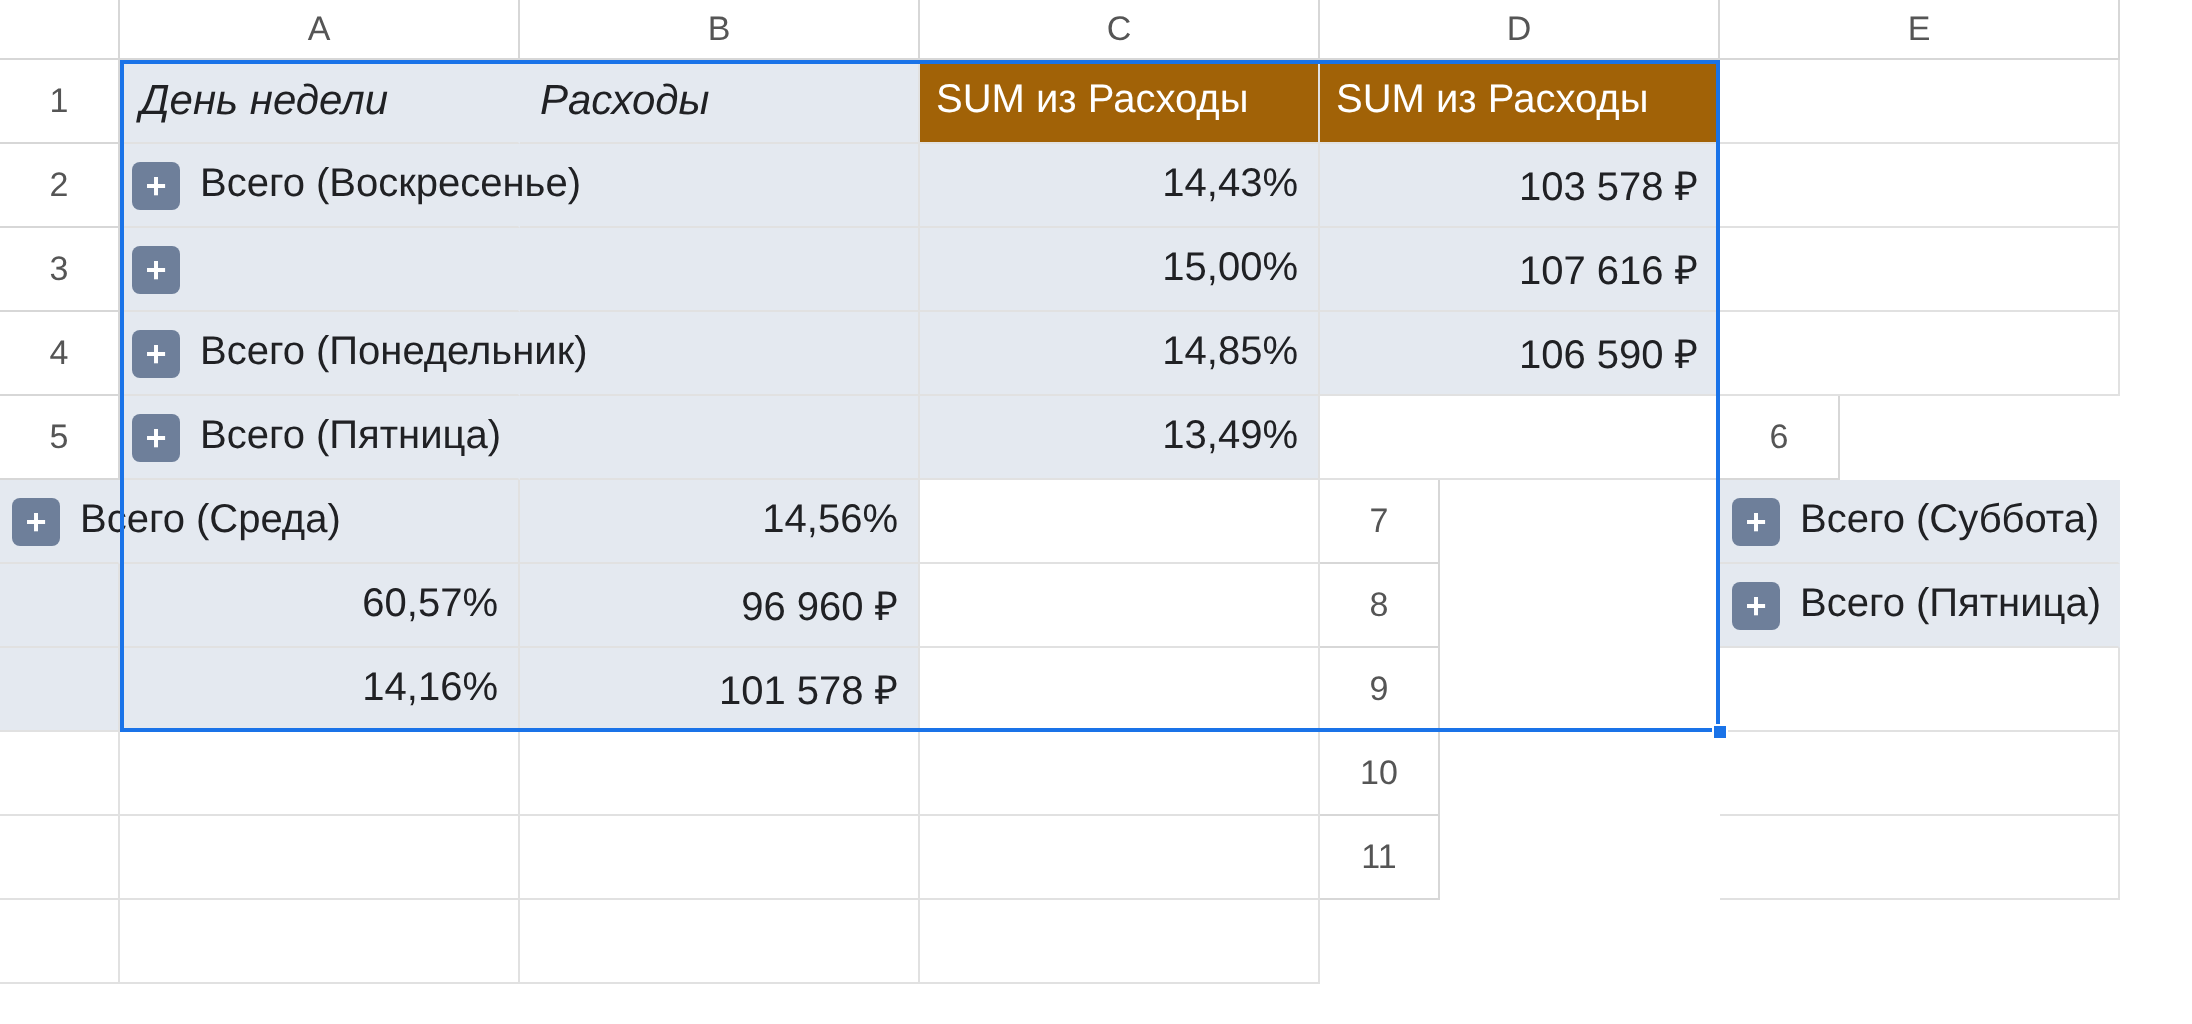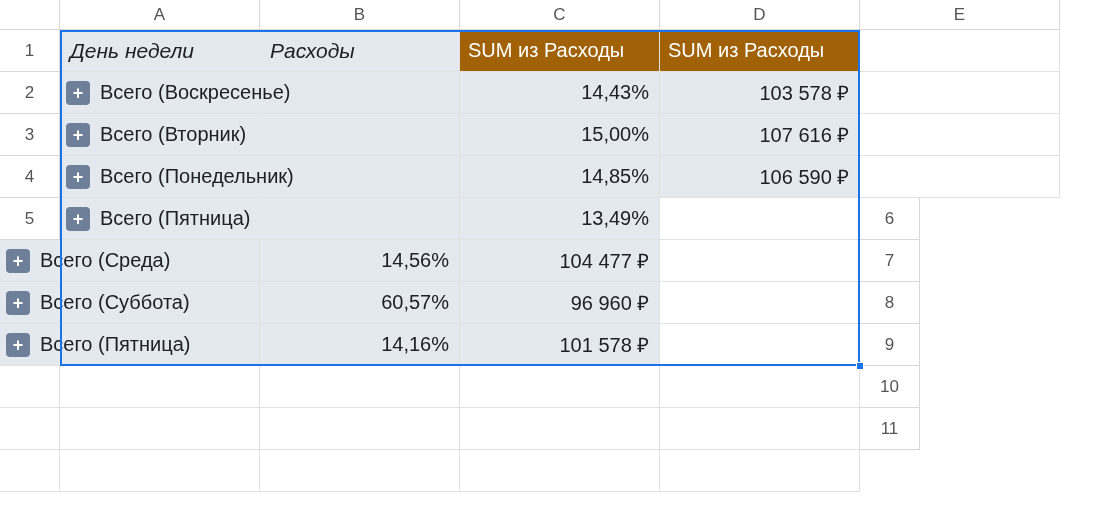--- a/index.html
+++ b/index.html
@@ -165,21 +165,20 @@
   </div>
   <div class="cell empty-b"></div>
   <div class="cell pivot-row val-c">14,43%</div>
   <div class="cell pivot-row val-d">103 578 ₽</div>
   <div class="cell plain"></div>
 
   <div class="cell row-header">3</div>
   <div class="cell pivot-row overflow-a no-right">
     <div class="overflow-a-inner">
       <div class="expand-btn">+</div>
-      <span>Всего (Вторник)</span>
     </div>
   </div>
   <div class="cell empty-b"></div>
   <div class="cell pivot-row val-c">15,00%</div>
   <div class="cell pivot-row val-d">107 616 ₽</div>
   <div class="cell plain"></div>
 
   <div class="cell row-header">4</div>
   <div class="cell pivot-row overflow-a no-right">
     <div class="overflow-a-inner">
@@ -205,21 +204,20 @@
 
   <div class="cell row-header">6</div>
   <div class="cell pivot-row overflow-a no-right">
     <div class="overflow-a-inner">
       <div class="expand-btn">+</div>
       <span>Всего (Среда)</span>
     </div>
   </div>
   <div class="cell empty-b"></div>
   <div class="cell pivot-row val-c">14,56%</div>
-  <div class="cell pivot-row val-d">104 477 ₽</div>
   <div class="cell plain"></div>
 
   <div class="cell row-header">7</div>
   <div class="cell pivot-row overflow-a no-right">
     <div class="overflow-a-inner">
       <div class="expand-btn">+</div>
       <span>Всего (Суббота)</span>
     </div>
   </div>
   <div class="cell empty-b"></div>

